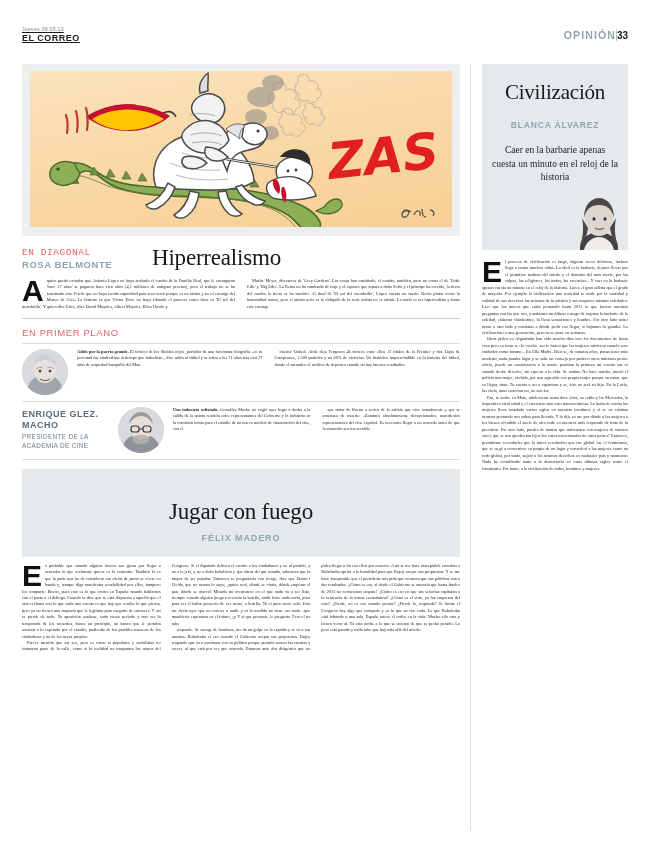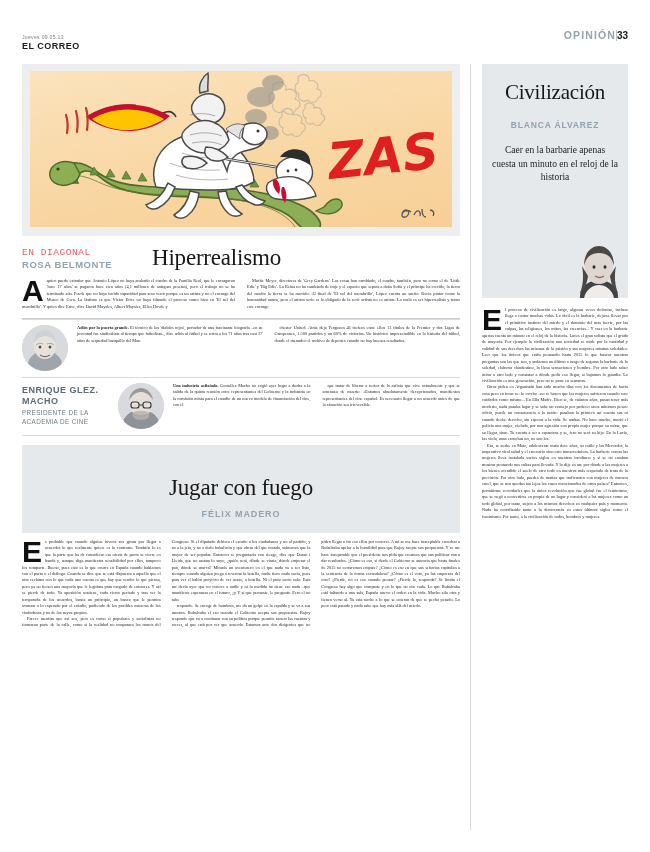--- a/index.html
+++ b/index.html
@@ -14,21 +14,21 @@
     color: #1a1a1a;
     overflow: hidden;
   }
 
   
   .masthead {
     position: absolute;
     left: 22px; top: 26px; right: 22px;
     height: 24px;
   }
-  .mh-left { position: absolute; left: 0; top: 8px; }
+  .mh-left { position: absolute; left: 0; top: 0; text-decoration: underline; }
   .mh-date {
     font-family: "Liberation Sans", sans-serif;
     font-size: 5.2px; letter-spacing: .25px;
     color: #7d8488; line-height: 7px;
     white-space: nowrap;
   }
   .mh-paper {
     font-family: "Liberation Sans", sans-serif;
     font-weight: bold; font-size: 9px;
     letter-spacing: .5px; color: #17191b;
@@ -185,21 +185,21 @@
   .right-col {
     position: absolute;
     left: 482px; top: 64px;
     width: 146px;
   }
   .civ-head {
     background: #e6e9ec;
     padding: 16px 10px 0 10px;
     text-align: center;
     position: relative;
-    height: 234px;
+    height: 186px;
   }
   .civ-title {
     font-family: "Liberation Serif", serif;
     font-size: 21px; color: #171717;
     line-height: 24px; letter-spacing: -.2px;
   }
   .civ-author {
     font-family: "Liberation Sans", sans-serif;
     font-weight: bold; font-size: 8.5px;
     letter-spacing: .85px; color: #8fa3b0;
@@ -391,20 +391,21 @@
     <div class="art-title">Hiperrealismo</div>
   </div>
 
   <div class="cols2 body-text">
     <p><span class="dropcap">A</span><span>quien pueda extrañar que Antonio López no haya acabado el cuadro de la Familia Real, que le encargaron 'hace 17 años' se pagaron hace cien años (4,1 millones de antiguas pesetas), pero el trabajo no se ha terminado aún. Puede que no haya tenido capacidad para seso venir porque es un artista y no el encargo del Museo de Cera. La lástima es que Víctor Erice no haya filmado el proceso como hizo en 'El sol del membrillo'. Y quien dice Erice, dice David Maysles, Albert Maysles, Ellen Hovde y</span></p>
     <p>Muffie Meyer, directores de 'Grey Gardens'. Las cosas han cambiado, el cuadro, también, pero no como el de 'Little Edie' y 'Big Edie'. La Reina no ha cambiado de traje y el espacio que separa a doña Sofía y el príncipe ha crecido, la tierra del cuadro la tierra se ha movido. Al final de 'El sol del membrillo', López cuenta un sueño. Decía pintar como la humanidad nunca, pero el artista serio es lo obligado de la serie artista no es artista. Lo malo es ser hiperrealista y tratar este encargo</p>
   </div>
 
   <div class="rule-thin" style="margin-top:8px"></div>
 
+  <div class="kicker-plano">EN PRIMER PLANO</div>
   <div class="rule-hair"></div>
 
   <div class="plano-row">
     <div class="plano-photo">
       <svg viewBox="0 0 46 46">
         <rect width="46" height="46" fill="#d8dade"></rect>
         <ellipse cx="23" cy="40" rx="17" ry="14" fill="#9fa5ab"></ellipse>
         <ellipse cx="23" cy="21" rx="11" ry="13" fill="#e8e2de"></ellipse>
         <path d="M12 18c0-8 6-13 11-13s11 5 11 13c-3-5-8-7-11-7s-8 2-11 7z" fill="#cfd2d5"></path>
         <ellipse cx="18" cy="22" rx="1.4" ry="1.6" fill="#4b4b4b"></ellipse>

